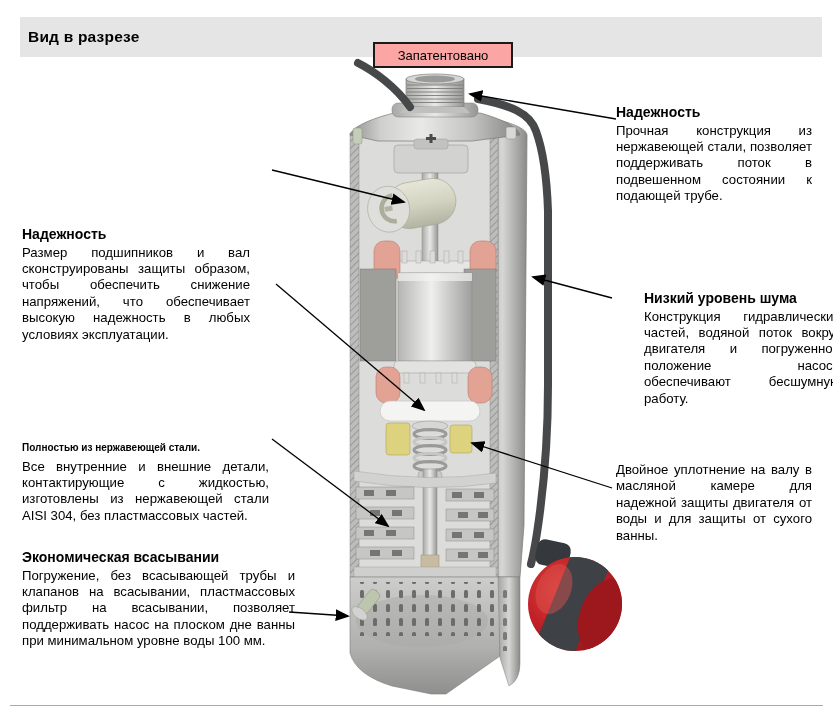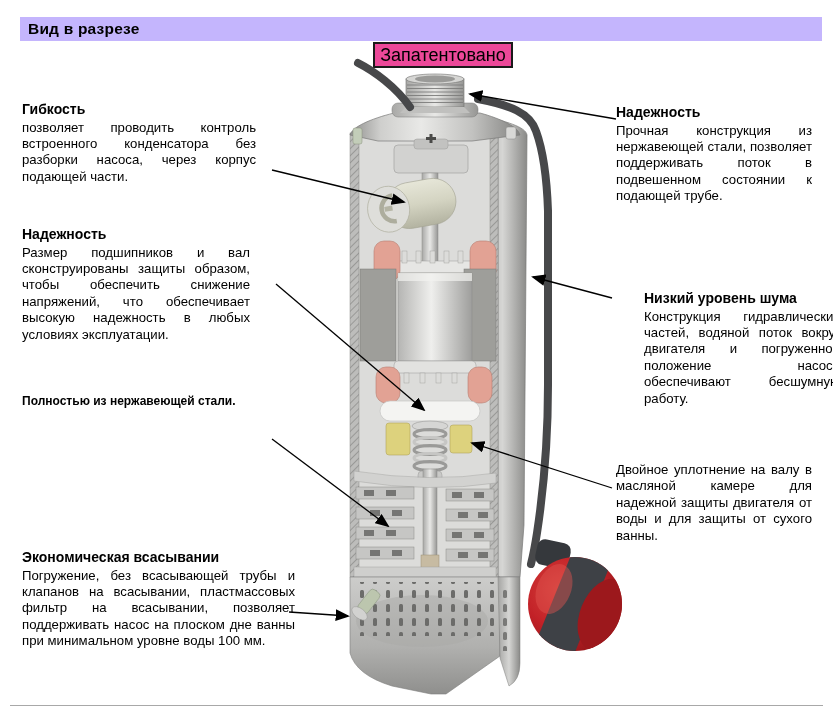--- a/index.html
+++ b/index.html
@@ -1,54 +1,51 @@
 <!DOCTYPE html>
 <html><head>
 <meta charset="utf-8">
 <style>
   html,body{margin:0;padding:0;background:#fff;}
   .page{position:relative;width:833px;height:711px;background:#ffffff;overflow:hidden;
         font-family:"Liberation Sans","DejaVu Sans",sans-serif;color:#000;}
-  .titlebar{position:absolute;left:20px;top:17px;width:802px;height:24px;background:#c4b5fd;
+  .titlebar{position:absolute;left:20px;top:17px;width:802px;height:40px;background:#e5e5e5;
             display:flex;align-items:center;}
   .titlebar .t{font-weight:bold;font-size:15.5px;padding-left:8px;letter-spacing:.2px;}
   .patent{position:absolute;left:373px;top:42px;width:136px;height:22px;border:2px solid #1a1a1a;
-          background:#ec4899;display:flex;align-items:center;justify-content:center;font-size:18px;}
+          background:#fca5a5;display:flex;align-items:center;justify-content:center;font-size:13px;}
   .note{position:absolute;}
   .note h3{margin:0 0 2px 0;font-size:14px;font-weight:bold;line-height:16.5px;}
-  .note.just h3{text-align:justify;font-size:12px;}
+  .note.just h3{text-align:justify;font-size:10px;margin-top:47px;}
   .note p{margin:0;font-size:13.2px;line-height:16.4px;text-align:justify;}
   .footline{position:absolute;left:10px;top:705px;width:813px;height:1px;background:#a8a8a8;}
   .pump-svg{position:absolute;left:330px;top:55px;width:310px;height:650px;}
   .arrows-svg{position:absolute;left:0;top:0;width:833px;height:711px;pointer-events:none;}
   .arrows-svg line{stroke:#000;stroke-width:1.3px;}
 </style>
 </head>
 <body>
 
 <div class="page">
 
   <div class="titlebar">
     <span class="t">Вид в разрезе</span>
   </div>
 
   <div class="patent">
     <span>Запатентовано</span>
   </div>
 
-  <div class="note" style="left:22px;top:101px;width:234px">
-    <h3>Гибкость</h3>
-    <p>позволяет проводить контроль встроенного конденсатора без разборки насоса, через корпус подающей части.</p>
-  </div>
   <div class="note" style="left:22px;top:226px;width:228px">
     <h3>Надежность</h3>
     <p>Размер подшипников и вал сконструированы защиты образом, чтобы обеспечить снижение напряжений, что обеспечивает высокую надежность в любых условиях эксплуатации.</p>
   </div>
   <div class="note just" style="left:22px;top:393px;width:247px">
     <h3>Полностью из нержавеющей стали.</h3>
+    <p>Все внутренние и внешние детали, контактирующие с жидкостью, изготовлены из нержавеющей стали AISI 304, без пластмассовых частей.</p>
   </div>
   <div class="note" style="left:22px;top:549px;width:273px">
     <h3>Экономическая всасывании</h3>
     <p>Погружение, без всасывающей трубы и клапанов на всасывании, пластмассовых фильтр на всасывании, позволяет поддерживать насос на плоском дне ванны при минимальном уровне воды 100 мм.</p>
   </div>
 
   <div class="note" style="left:616px;top:104px;width:196px">
     <h3>Надежность</h3>
     <p>Прочная конструкция из нержавеющей стали, позволяет поддерживать поток в подвешенном состоянии к подающей трубе.</p>
   </div>

